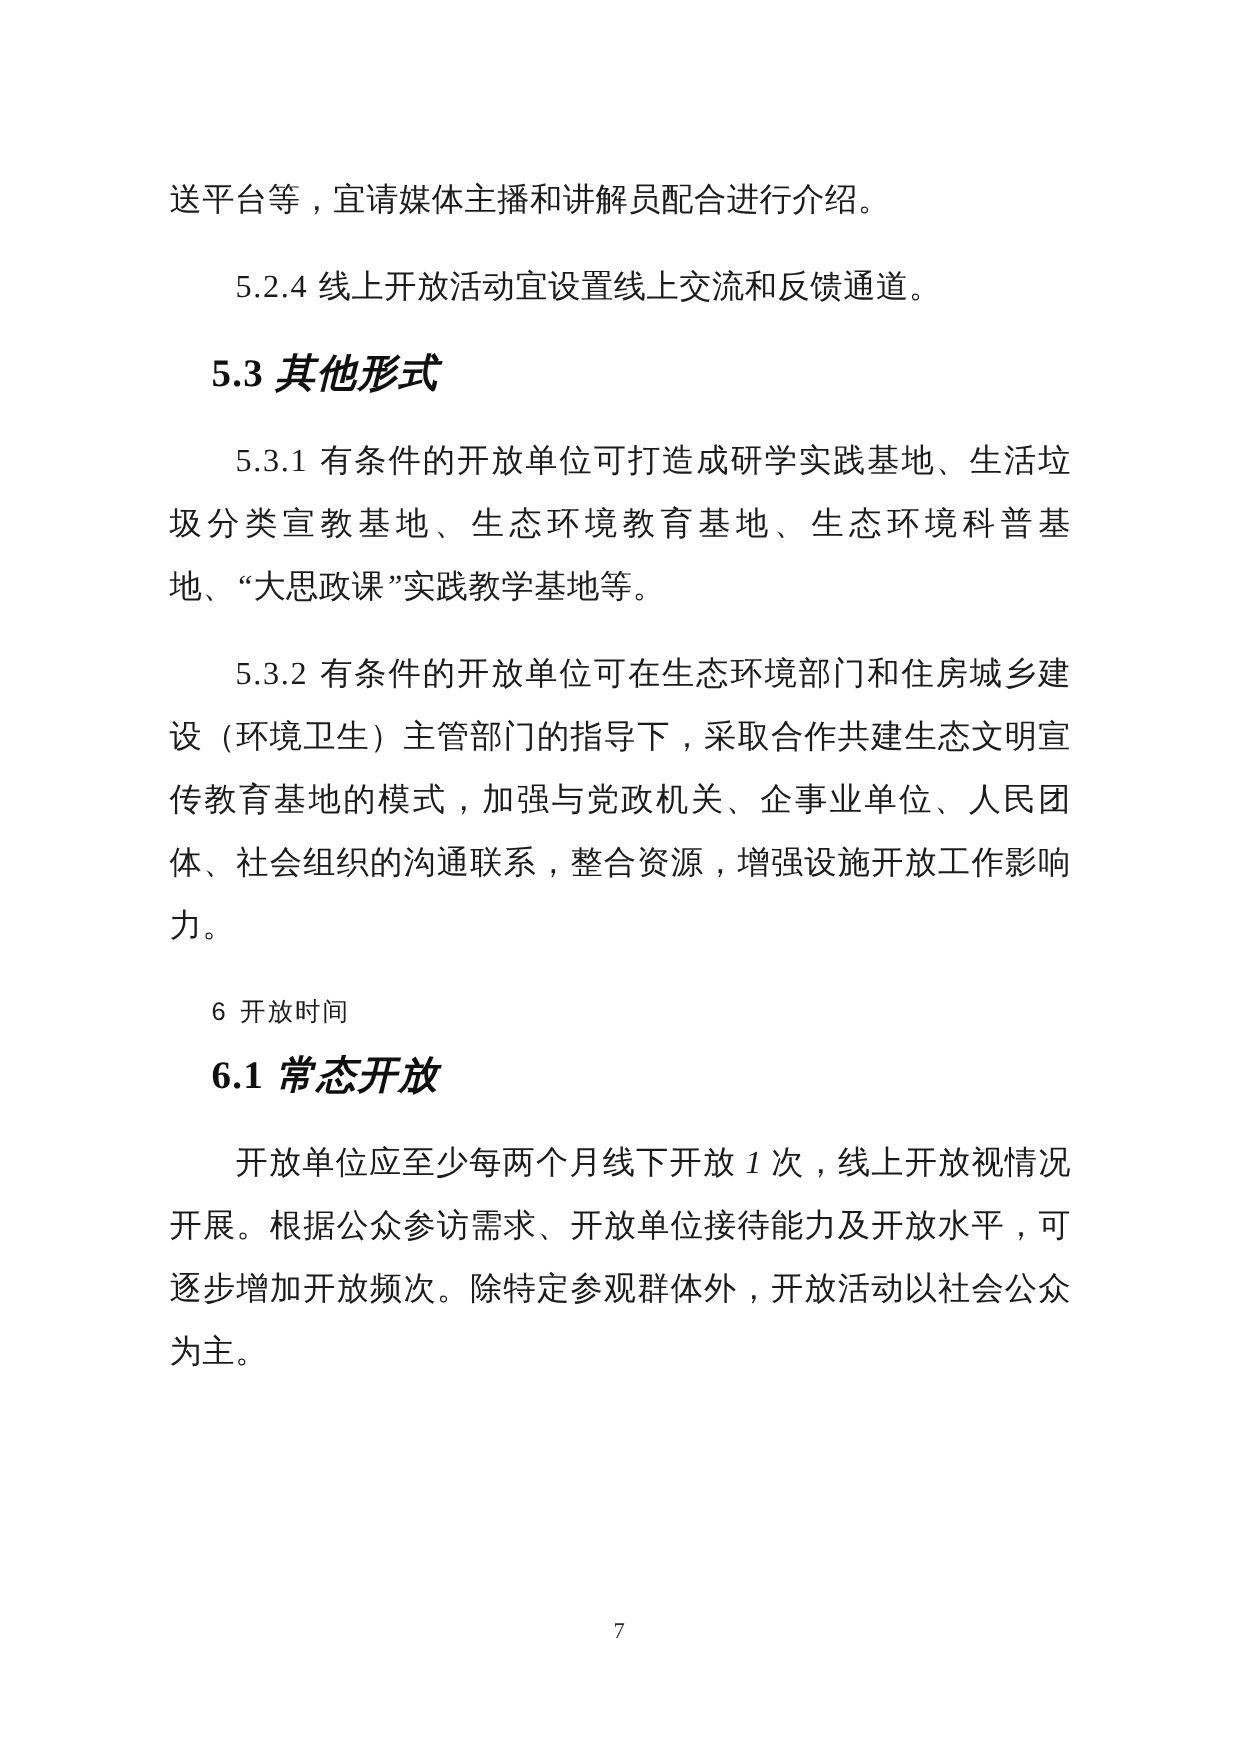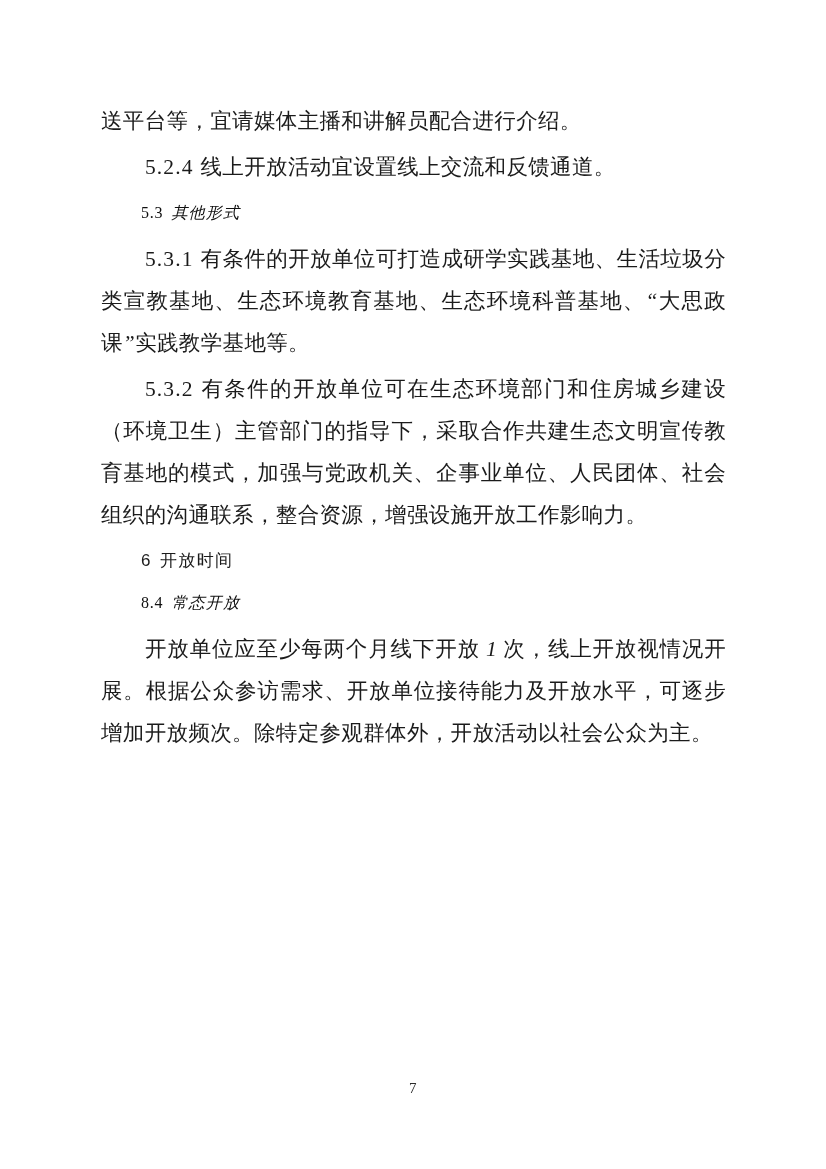--- a/index.html
+++ b/index.html
@@ -29,21 +29,21 @@
 
   
   .para {
     font-family: "Liberation Serif", "DejaVu Serif", serif;
     font-size: 21.5px;
     line-height: 42px;
     color: #1b1b1b;
     text-align: justify;
     text-justify: inter-character;
     letter-spacing: 0.35px;
-    margin: 4px;
+    margin: 16px;
     text-indent: 44px;
     font-style: italic;
     font-synthesis: none;
   }
 
   
   .para.noindent {
     text-indent: 0;
   }
 
@@ -52,22 +52,22 @@
     font-family: Liberation Serif, serif;
     font-style: normal;
     letter-spacing: 1.1px;
     padding-right: 7px;
   }
 
   
   .h-bold {
     font-family: "Liberation Serif", "DejaVu Serif", serif;
     font-style: italic;
-    font-weight: normal;
-    font-size: 16px;
+    font-weight: bold;
+    font-size: 26px;
     line-height: 42px;
     color: #101010;
     margin: 0;
     text-indent: 44px;
     letter-spacing: 1.2px;
   }
   .h-bold .hnum {
     font-style: normal;
     letter-spacing: 0.8px;
     padding-right: 8px;
@@ -114,21 +114,21 @@
     <p class="para"><span class="num">5.2.4</span><span>线上开放活动宜设置线上交流和反馈通道。</span></p>
 
     <p class="h-bold"><span class="hnum">5.3</span><span>其他形式</span></p>
 
     <p class="para"><span class="num">5.3.1</span><span>有条件的开放单位可打造成研学实践基地、生活垃圾分类宣教基地、生态环境教育基地、生态环境科普基地、“大思政课”实践教学基地等。</span></p>
 
     <p class="para"><span class="num">5.3.2</span><span>有条件的开放单位可在生态环境部门和住房城乡建设（环境卫生）主管部门的指导下，采取合作共建生态文明宣传教育基地的模式，加强与党政机关、企事业单位、人民团体、社会组织的沟通联系，整合资源，增强设施开放工作影响力。</span></p>
 
     <p class="h-sec"><span class="hnum">6</span><span>开放时间</span></p>
 
-    <p class="h-bold"><span class="hnum">8.4</span><span>常态开放</span></p>
+    <p class="h-bold"><span class="hnum">6.1</span><span>常态开放</span></p>
 
     <p class="para">开放单位应至少每两个月线下开放 1 次，线上开放视情况开展。根据公众参访需求、开放单位接待能力及开放水平，可逐步增加开放频次。除特定参观群体外，开放活动以社会公众为主。</p>
 
 
 
   </div>
 
   <div class="page-number">7</div>
 
 </div>

